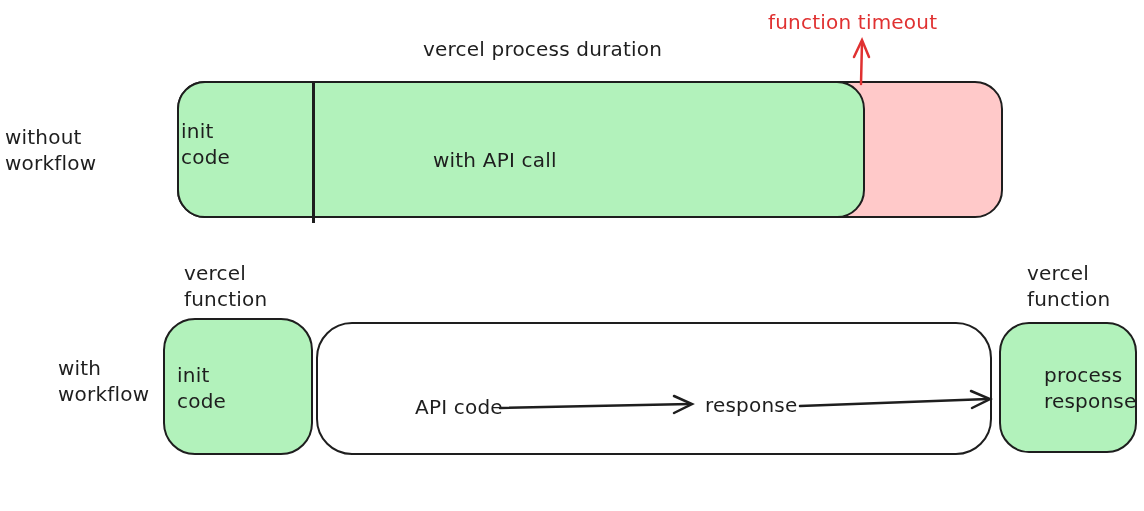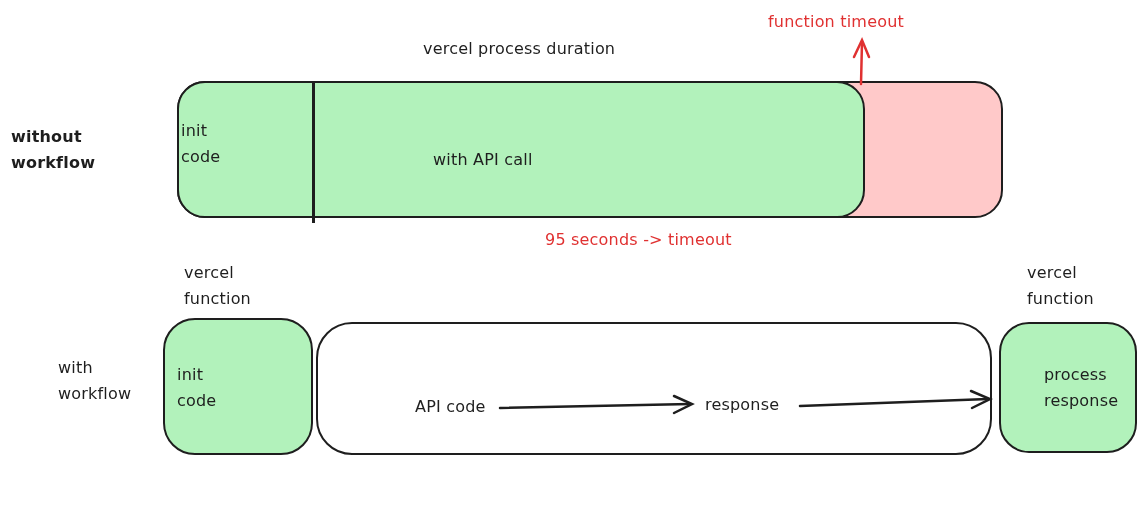--- a/index.html
+++ b/index.html
@@ -11,33 +11,33 @@
   .canvas {
     position: relative;
     width: 1144px;
     height: 511px;
     background: #ffffff;
     overflow: hidden;
     color: var(--stroke, #1e1e1e);
   }
   .txt {
     position: absolute;
-    font-size: 16px;
+    font-size: 20px;
     line-height: 26px;
     white-space: pre-line;
     color: var(--stroke, #1e1e1e);
     letter-spacing: 0.2px;
   }
   .box {
     position: absolute;
     box-sizing: border-box;
     border: 2.5px solid var(--stroke, #1e1e1e);
   }
   
-  .row-label-top    { left: 11px;  top: 124px; font-weight: bold; }
+  .row-label-top    { left: 5px;  top: 124px; }
   .diagram-title    { left: 423px; top: 36px;  }
   .timeout-label    { left: 768px; top: 9px;   color: var(--red, #e03131); }
   .pink-box  { left: 177px; top: 81px; width: 826px; height: 137px; border-radius: 28px; background: var(--pink-fill, #ffc9c9); }
   .green-box { left: 177px; top: 81px; width: 688px; height: 137px; border-radius: 28px; background: var(--green-fill, #b2f2bb); }
   .divider   { position: absolute; left: 312px; top: 81px; width: 2.5px; height: 142px; background: var(--stroke, #1e1e1e); }
   .init-label-top  { left: 181px; top: 118px; }
   .wait-label      { left: 433px; top: 147px; }
   .caption-red     { left: 545px; top: 227px; color: var(--red, #e03131); }
   
   .row-label-bottom { left: 12px;  top: 355px; margin-left: 46px; }
@@ -69,21 +69,20 @@
   <div class="txt diagram-title">vercel process duration</div>
   <div class="txt timeout-label">function timeout</div>
 
   <div class="box pink-box"></div>
   <div class="box green-box"></div>
   <div class="divider"></div>
 
   <div class="txt init-label-top">init
 code</div>
   <div class="txt wait-label">with API call</div>
-  <div class="txt caption-red">95 seconds -&gt; timeout</div>
 
   <div class="txt row-label-bottom">with
 workflow</div>
   <div class="txt fn-label-left">vercel
 function</div>
   <div class="txt fn-label-right">vercel
 function</div>
 
   <div class="box green-square-left"></div>
   <div class="box white-box"></div>

